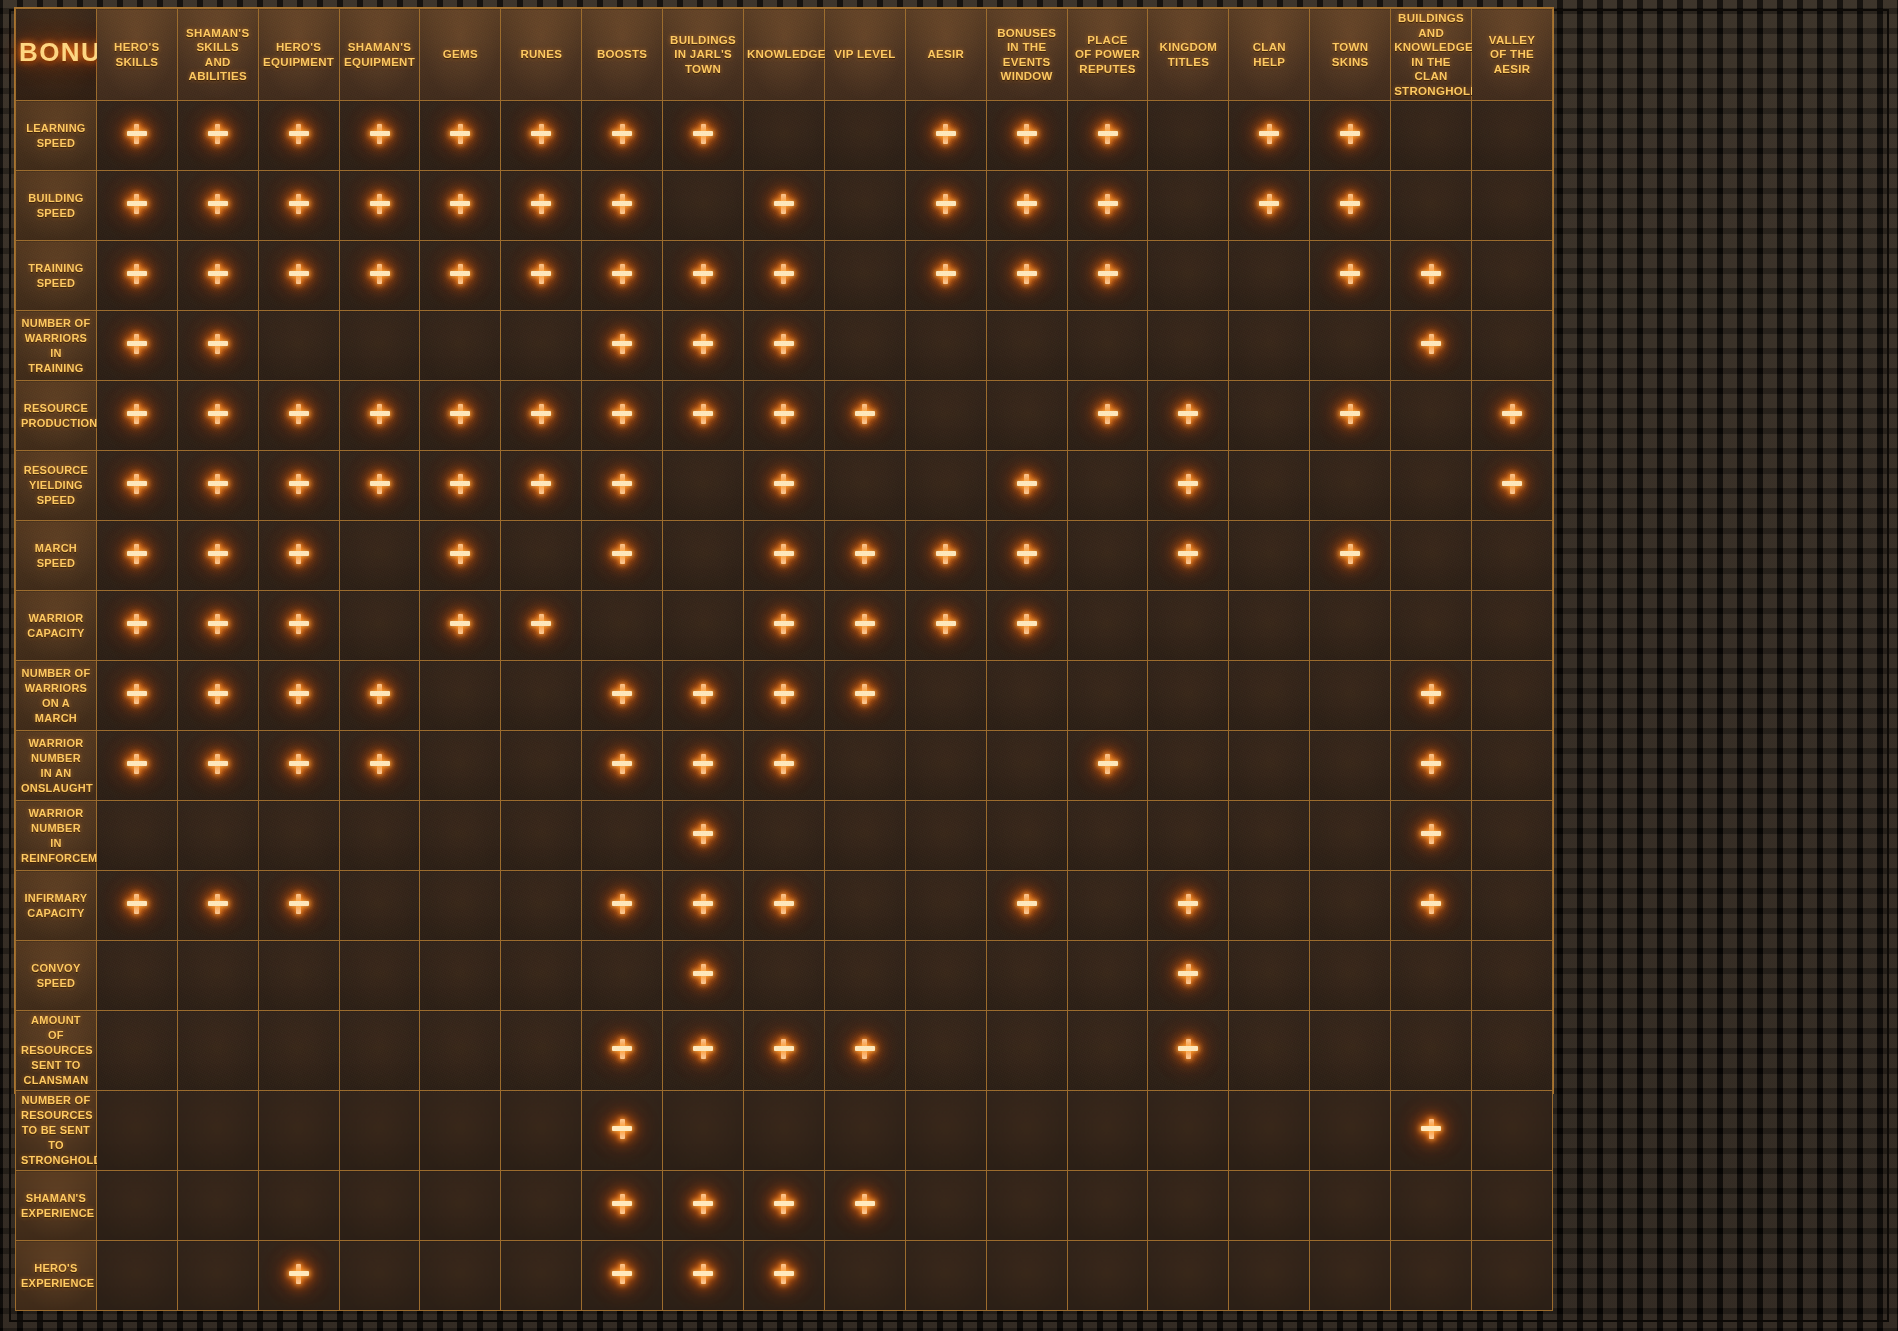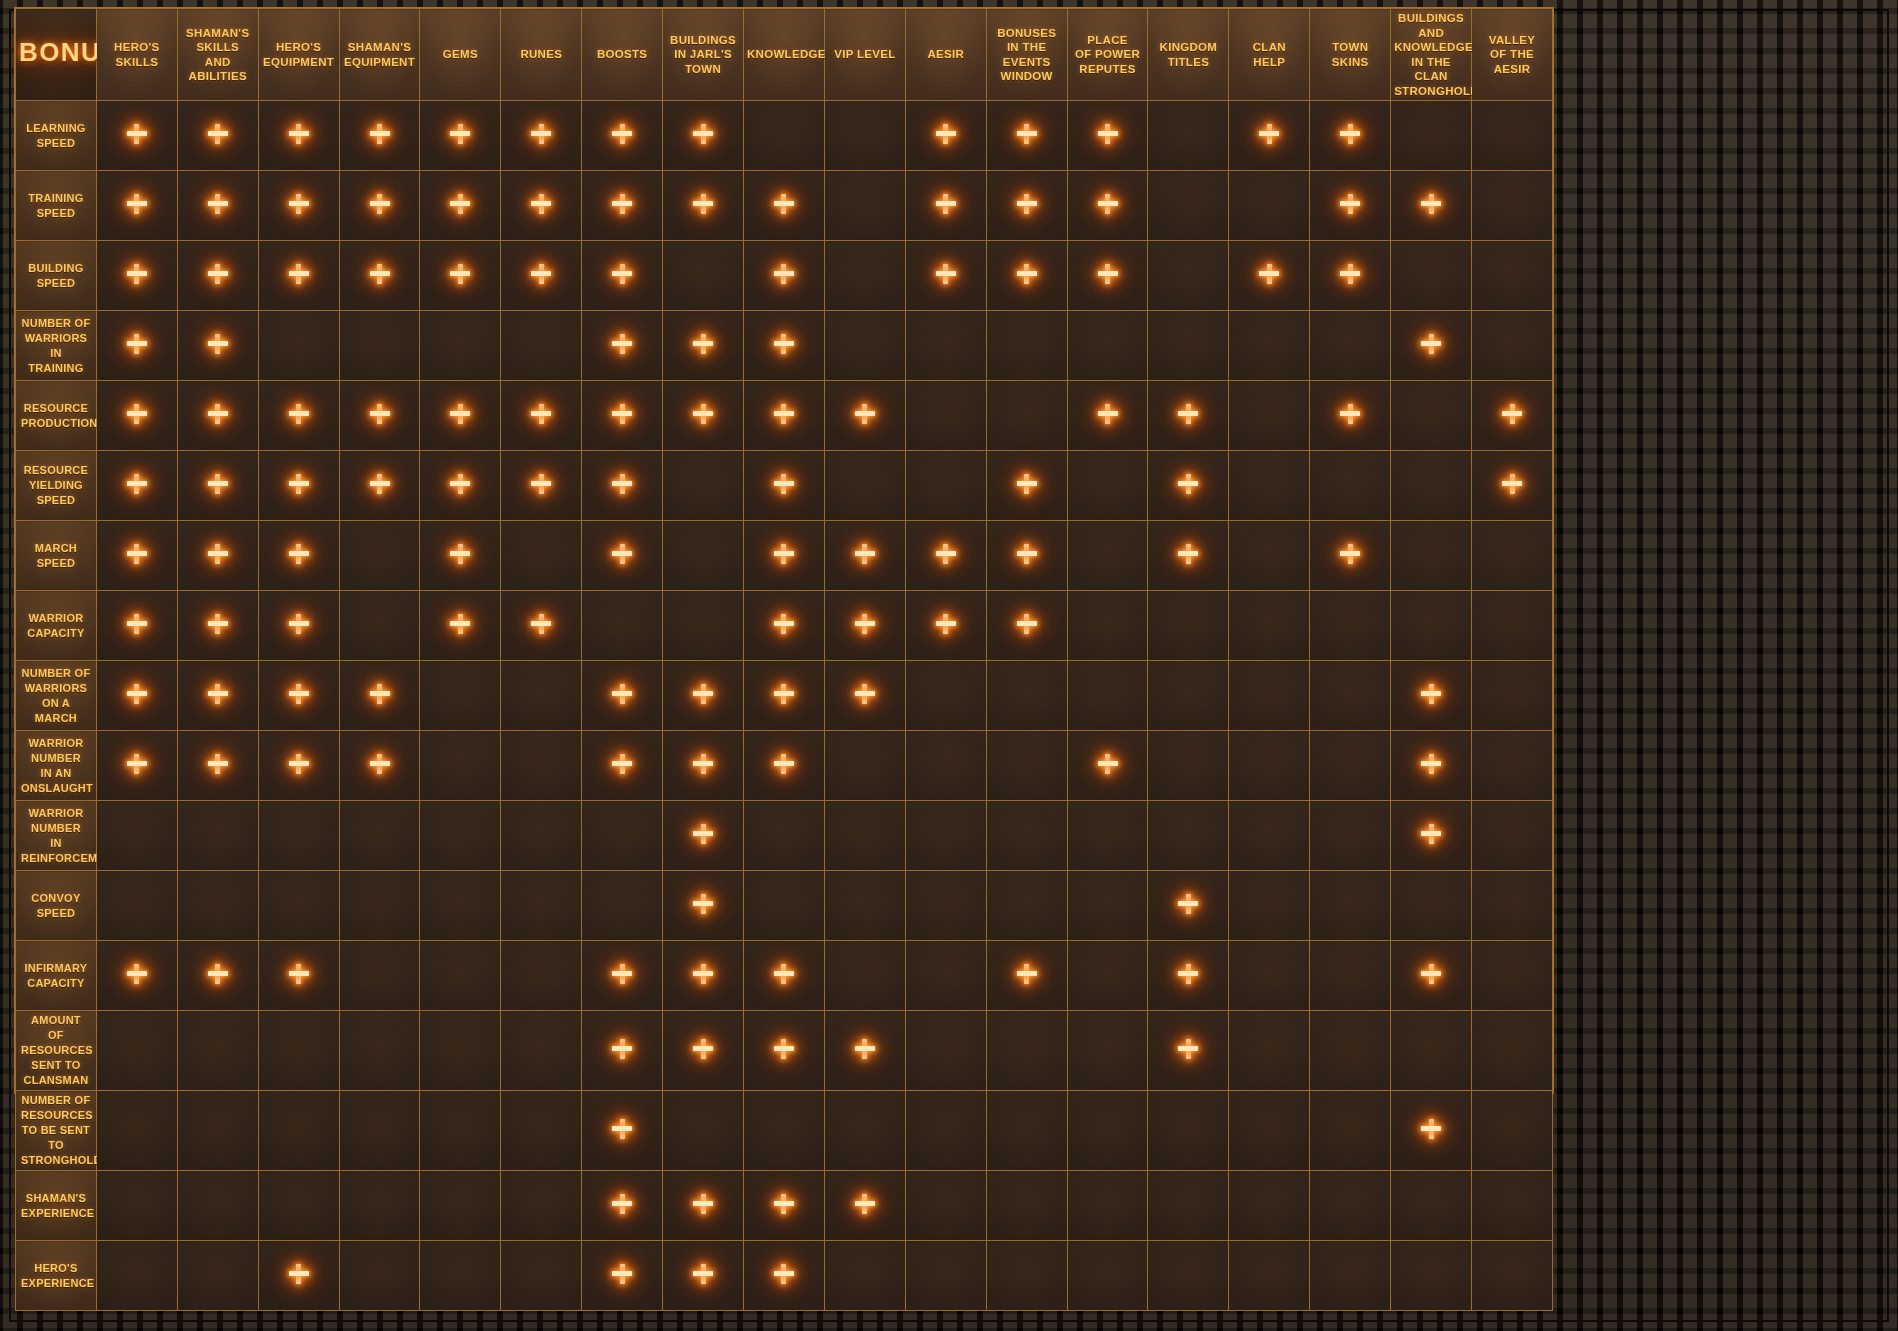--- a/index.html
+++ b/index.html
@@ -232,20 +232,41 @@
             <td class="cell"><span class="plus"></span></td>
             <td class="cell"><span class="plus"></span></td>
             <td class="cell"><span class="plus"></span></td>
             <td class="cell"><span class="plus hidden"></span></td>
             <td class="cell"><span class="plus"></span></td>
             <td class="cell"><span class="plus"></span></td>
             <td class="cell"><span class="plus hidden"></span></td>
             <td class="cell"><span class="plus hidden"></span></td>
           </tr>
           <tr>
+            <td class="rowlabel">BUILDING<br>SPEED</td>
+            <td class="cell"><span class="plus"></span></td>
+            <td class="cell"><span class="plus"></span></td>
+            <td class="cell"><span class="plus"></span></td>
+            <td class="cell"><span class="plus"></span></td>
+            <td class="cell"><span class="plus"></span></td>
+            <td class="cell"><span class="plus"></span></td>
+            <td class="cell"><span class="plus"></span></td>
+            <td class="cell"><span class="plus hidden"></span></td>
+            <td class="cell"><span class="plus"></span></td>
+            <td class="cell"><span class="plus hidden"></span></td>
+            <td class="cell"><span class="plus"></span></td>
+            <td class="cell"><span class="plus"></span></td>
+            <td class="cell"><span class="plus"></span></td>
+            <td class="cell"><span class="plus hidden"></span></td>
+            <td class="cell"><span class="plus"></span></td>
+            <td class="cell"><span class="plus"></span></td>
+            <td class="cell"><span class="plus hidden"></span></td>
+            <td class="cell"><span class="plus hidden"></span></td>
+          </tr>
+          <tr>
             <td class="rowlabel">TRAINING<br>SPEED</td>
             <td class="cell"><span class="plus"></span></td>
             <td class="cell"><span class="plus"></span></td>
             <td class="cell"><span class="plus"></span></td>
             <td class="cell"><span class="plus"></span></td>
             <td class="cell"><span class="plus"></span></td>
             <td class="cell"><span class="plus"></span></td>
             <td class="cell"><span class="plus"></span></td>
             <td class="cell"><span class="plus"></span></td>
             <td class="cell"><span class="plus"></span></td>
@@ -253,41 +274,20 @@
             <td class="cell"><span class="plus"></span></td>
             <td class="cell"><span class="plus"></span></td>
             <td class="cell"><span class="plus"></span></td>
             <td class="cell"><span class="plus hidden"></span></td>
             <td class="cell"><span class="plus hidden"></span></td>
             <td class="cell"><span class="plus"></span></td>
             <td class="cell"><span class="plus"></span></td>
             <td class="cell"><span class="plus hidden"></span></td>
           </tr>
           <tr>
-            <td class="rowlabel">BUILDING<br>SPEED</td>
-            <td class="cell"><span class="plus"></span></td>
-            <td class="cell"><span class="plus"></span></td>
-            <td class="cell"><span class="plus"></span></td>
-            <td class="cell"><span class="plus"></span></td>
-            <td class="cell"><span class="plus"></span></td>
-            <td class="cell"><span class="plus"></span></td>
-            <td class="cell"><span class="plus"></span></td>
-            <td class="cell"><span class="plus hidden"></span></td>
-            <td class="cell"><span class="plus"></span></td>
-            <td class="cell"><span class="plus hidden"></span></td>
-            <td class="cell"><span class="plus"></span></td>
-            <td class="cell"><span class="plus"></span></td>
-            <td class="cell"><span class="plus"></span></td>
-            <td class="cell"><span class="plus hidden"></span></td>
-            <td class="cell"><span class="plus"></span></td>
-            <td class="cell"><span class="plus"></span></td>
-            <td class="cell"><span class="plus hidden"></span></td>
-            <td class="cell"><span class="plus hidden"></span></td>
-          </tr>
-          <tr>
             <td class="rowlabel">NUMBER OF WARRIORS<br>IN TRAINING</td>
             <td class="cell"><span class="plus"></span></td>
             <td class="cell"><span class="plus"></span></td>
             <td class="cell"><span class="plus hidden"></span></td>
             <td class="cell"><span class="plus hidden"></span></td>
             <td class="cell"><span class="plus hidden"></span></td>
             <td class="cell"><span class="plus hidden"></span></td>
             <td class="cell"><span class="plus"></span></td>
             <td class="cell"><span class="plus"></span></td>
             <td class="cell"><span class="plus"></span></td>
@@ -442,59 +442,59 @@
             <td class="cell"><span class="plus hidden"></span></td>
             <td class="cell"><span class="plus hidden"></span></td>
             <td class="cell"><span class="plus hidden"></span></td>
             <td class="cell"><span class="plus hidden"></span></td>
             <td class="cell"><span class="plus hidden"></span></td>
             <td class="cell"><span class="plus hidden"></span></td>
             <td class="cell"><span class="plus"></span></td>
             <td class="cell"><span class="plus hidden"></span></td>
           </tr>
           <tr>
+            <td class="rowlabel">INFIRMARY<br>CAPACITY</td>
+            <td class="cell"><span class="plus"></span></td>
+            <td class="cell"><span class="plus"></span></td>
+            <td class="cell"><span class="plus"></span></td>
+            <td class="cell"><span class="plus hidden"></span></td>
+            <td class="cell"><span class="plus hidden"></span></td>
+            <td class="cell"><span class="plus hidden"></span></td>
+            <td class="cell"><span class="plus"></span></td>
+            <td class="cell"><span class="plus"></span></td>
+            <td class="cell"><span class="plus"></span></td>
+            <td class="cell"><span class="plus hidden"></span></td>
+            <td class="cell"><span class="plus hidden"></span></td>
+            <td class="cell"><span class="plus"></span></td>
+            <td class="cell"><span class="plus hidden"></span></td>
+            <td class="cell"><span class="plus"></span></td>
+            <td class="cell"><span class="plus hidden"></span></td>
+            <td class="cell"><span class="plus hidden"></span></td>
+            <td class="cell"><span class="plus"></span></td>
+            <td class="cell"><span class="plus hidden"></span></td>
+          </tr>
+          <tr>
             <td class="rowlabel">CONVOY<br>SPEED</td>
             <td class="cell"><span class="plus hidden"></span></td>
             <td class="cell"><span class="plus hidden"></span></td>
             <td class="cell"><span class="plus hidden"></span></td>
             <td class="cell"><span class="plus hidden"></span></td>
             <td class="cell"><span class="plus hidden"></span></td>
             <td class="cell"><span class="plus hidden"></span></td>
             <td class="cell"><span class="plus hidden"></span></td>
             <td class="cell"><span class="plus"></span></td>
             <td class="cell"><span class="plus hidden"></span></td>
             <td class="cell"><span class="plus hidden"></span></td>
             <td class="cell"><span class="plus hidden"></span></td>
             <td class="cell"><span class="plus hidden"></span></td>
             <td class="cell"><span class="plus hidden"></span></td>
             <td class="cell"><span class="plus"></span></td>
             <td class="cell"><span class="plus hidden"></span></td>
             <td class="cell"><span class="plus hidden"></span></td>
             <td class="cell"><span class="plus hidden"></span></td>
-            <td class="cell"><span class="plus hidden"></span></td>
-          </tr>
-          <tr>
-            <td class="rowlabel">INFIRMARY<br>CAPACITY</td>
-            <td class="cell"><span class="plus"></span></td>
-            <td class="cell"><span class="plus"></span></td>
-            <td class="cell"><span class="plus"></span></td>
-            <td class="cell"><span class="plus hidden"></span></td>
-            <td class="cell"><span class="plus hidden"></span></td>
-            <td class="cell"><span class="plus hidden"></span></td>
-            <td class="cell"><span class="plus"></span></td>
-            <td class="cell"><span class="plus"></span></td>
-            <td class="cell"><span class="plus"></span></td>
-            <td class="cell"><span class="plus hidden"></span></td>
-            <td class="cell"><span class="plus hidden"></span></td>
-            <td class="cell"><span class="plus"></span></td>
-            <td class="cell"><span class="plus hidden"></span></td>
-            <td class="cell"><span class="plus"></span></td>
-            <td class="cell"><span class="plus hidden"></span></td>
-            <td class="cell"><span class="plus hidden"></span></td>
-            <td class="cell"><span class="plus"></span></td>
             <td class="cell"><span class="plus hidden"></span></td>
           </tr>
           <tr>
             <td class="rowlabel">AMOUNT<br>OF RESOURCES<br>SENT TO CLANSMAN</td>
             <td class="cell"><span class="plus hidden"></span></td>
             <td class="cell"><span class="plus hidden"></span></td>
             <td class="cell"><span class="plus hidden"></span></td>
             <td class="cell"><span class="plus hidden"></span></td>
             <td class="cell"><span class="plus hidden"></span></td>
             <td class="cell"><span class="plus hidden"></span></td>

